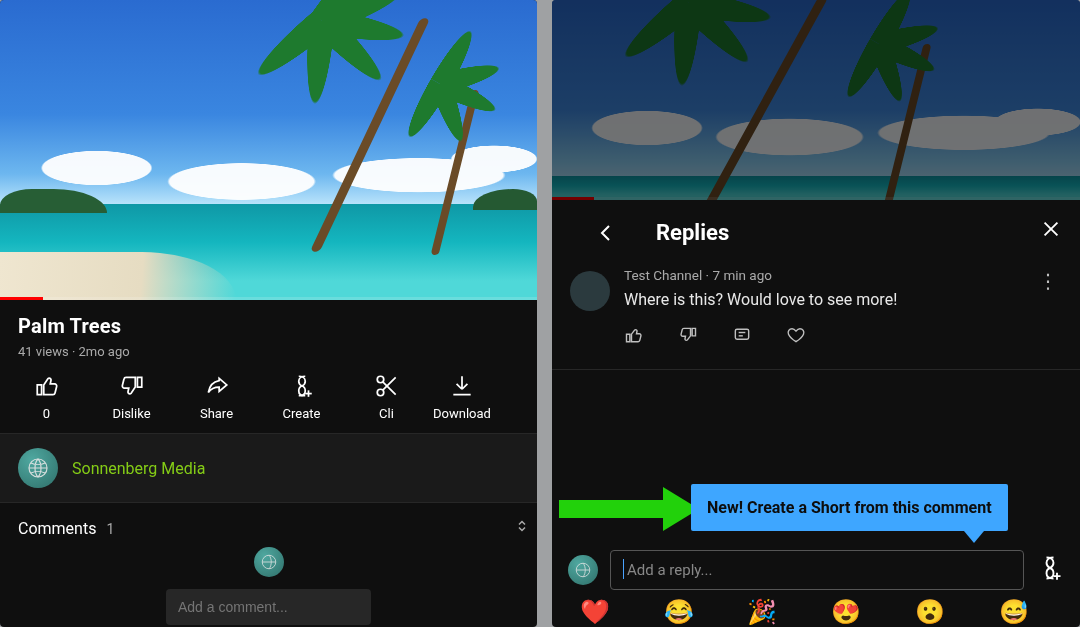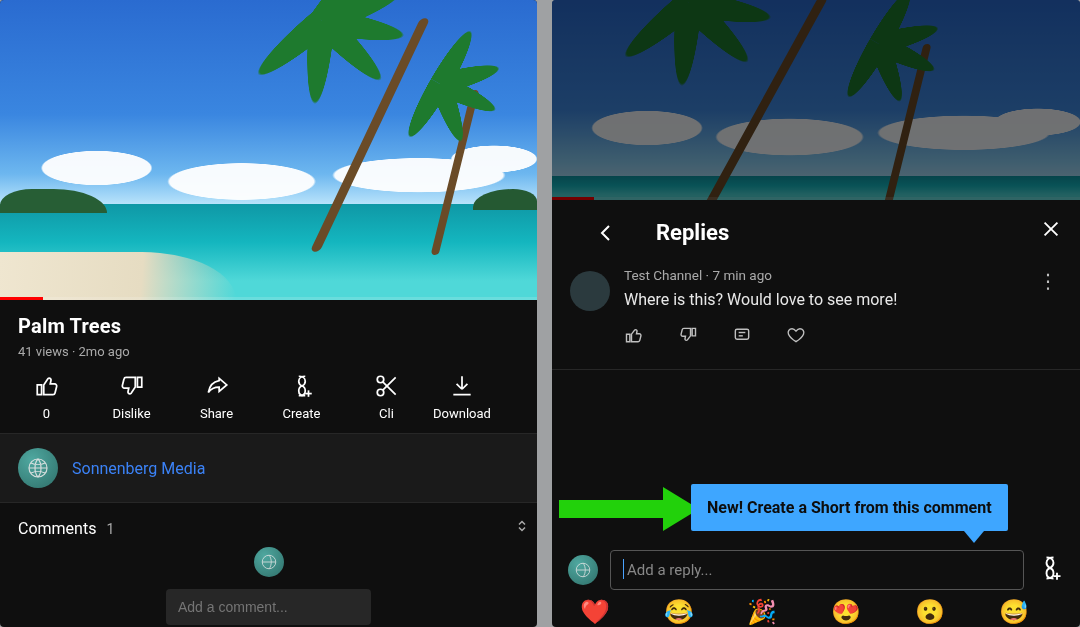--- a/index.html
+++ b/index.html
@@ -25,21 +25,21 @@
 
   .action-row { display: flex; gap: 0; padding: 10px 4px 12px 4px; }
   .action { flex: 0 0 85px; display: flex; flex-direction: column; align-items: center; gap: 7px; color: #fff; font-size: 13px; }
   .action:last-child { flex: 0 0 66px; }
   .action .icn { height: 26px; display: flex; align-items: center; justify-content: center; }
   .action svg { width: 26px; height: 26px; stroke: #fff; fill: none; stroke-width: 1.6; }
 
   .channel-row { display: flex; align-items: center; gap: 14px; padding: 14px 18px; border-top: 1px solid #272727; border-bottom: 1px solid #272727; background: #1a1a1a; }
   .avatar { width: 40px; height: 40px; border-radius: 50%; background: radial-gradient(circle at 35% 30%, #4fa8a0 0%, #2f6f69 100%); display: flex; align-items: center; justify-content: center; }
   .avatar svg { width: 24px; height: 24px; stroke: #e6e6e6; fill: none; stroke-width: 1.2; opacity: .9; }
-  .channel-name { color: #3b82f6; font-size: 16px; }
+  .channel-name { color: #84cc16; font-size: 16px; }
 
   .comments-head { display: flex; align-items: center; justify-content: space-between; padding: 14px 6px 8px 18px; color: #fff; font-size: 16px; }
   .comments-head .count { color: #aaa; font-size: 14px; margin-left: 6px; }
   .comments-sort { color: #aaa; font-size: 16px; }
 
   .add-comment-row { display: flex; align-items: center; gap: 12px; padding: 0 18px 14px 18px; flex-direction: column; }
   .avatar-sm { width: 30px; height: 30px; border-radius: 50%; background: radial-gradient(circle at 35% 30%, #4fa8a0 0%, #2f6f69 100%); display:flex;align-items:center;justify-content:center;}
   .avatar-sm svg{width:18px;height:18px;stroke:#e6e6e6;fill:none;stroke-width:1.2;opacity:.85;}
   .comment-input { flex: 1; background: #272727; border: none; border-radius: 4px; color: #aaa; font-size: 14px; padding: 10px 12px; }
 

